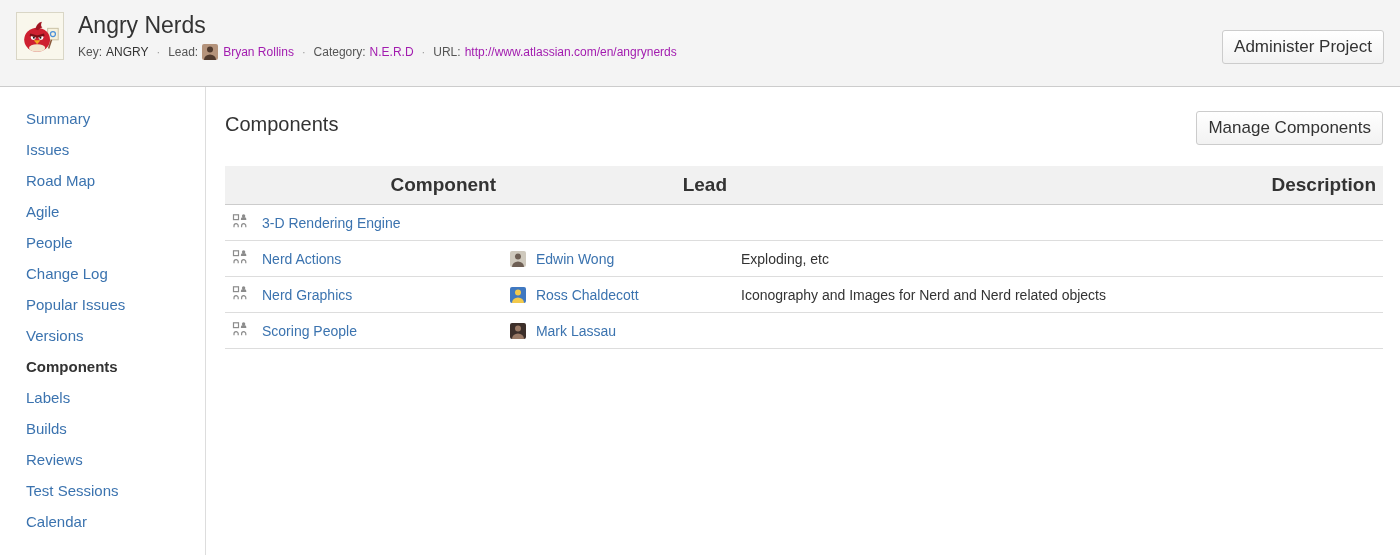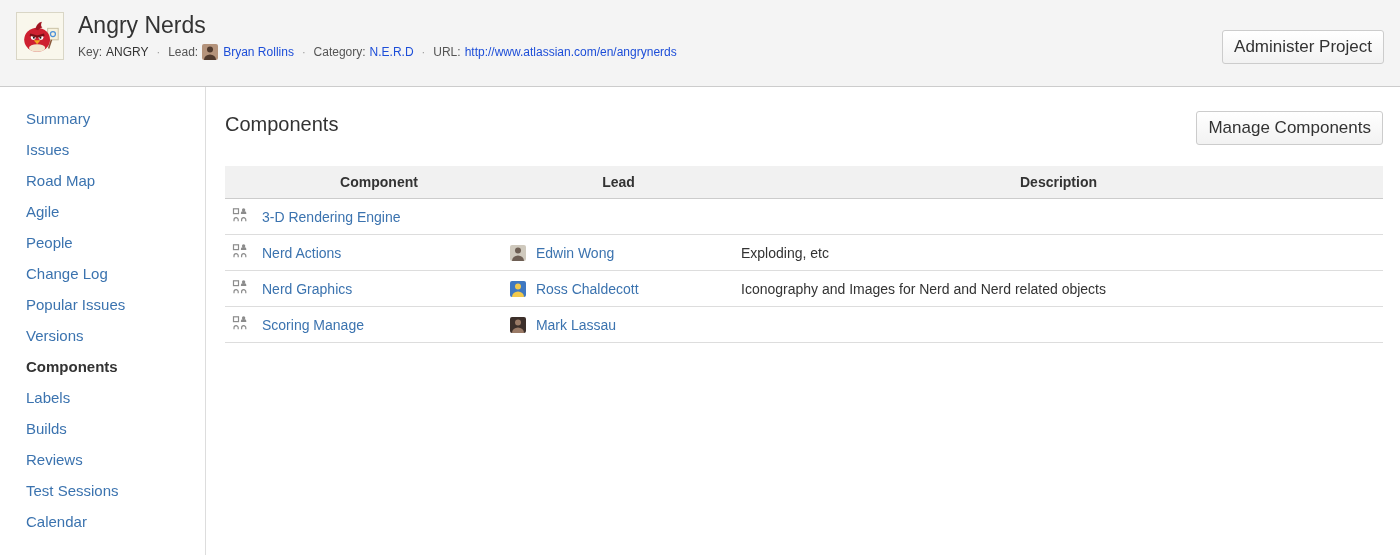--- a/index.html
+++ b/index.html
@@ -23,21 +23,21 @@
     border: 1px solid #d9d6c6; background: #f9f7ec;
     margin-right: 14px; overflow: hidden;
   }
   .header-text h1 {
     margin: 0 0 6px 0; font-size: 23px; font-weight: normal; color: #333;
     line-height: 1.15;
   }
   .project-meta { font-size: 12px; color: #555; display: flex; align-items: center; white-space: nowrap; }
   .project-meta .label { color: #555; margin-right: 4px; }
   .project-meta .plain-value { color: #333; }
-  .project-meta a { color: #1d4ed8; }
+  .project-meta a { color: #a21caf; }
   .project-meta .sep { color: #999; margin: 0 8px; font-size: 11px; }
   .mini-avatar {
     display: inline-block; width: 16px; height: 16px;
     border-radius: 2px; vertical-align: text-bottom; margin-right: 5px;
     overflow: hidden; line-height: 0;
   }
   .btn {
     display: inline-block;
     background: linear-gradient(#ffffff, #f2f2f2);
     border: 1px solid #cccccc; border-radius: 3px;
@@ -63,22 +63,22 @@
   .main { flex: 1 1 auto; padding: 24px 17px 0 19px; }
   .main-header { display: flex; justify-content: space-between; align-items: flex-start; }
   .main-header h2 { margin: 2px 0 0 0; font-size: 20px; font-weight: normal; color: #333; }
 
   
   table.components {
     width: 100%; border-collapse: collapse;
     margin-top: 21px; font-size: 14px;
   }
   table.components thead th {
-    background: #f1f1f1; text-align: center;
-    font-size: 14px; font-weight: bold; color: #333;
+    background: #f1f1f1; text-align: right;
+    font-size: 19px; font-weight: bold; color: #333;
     padding: 8px 7px; border-bottom: 1px solid #cccccc;
   }
   table.components tbody td {
     padding: 8px 7px; border-bottom: 1px solid #dddddd;
     color: #333; vertical-align: middle; margin-left: 41px;
   }
   table.components a { color: #3b73af; }
   .col-icon { width: 20px; }
   .col-component { width: 248px; }
   .col-lead { width: 231px; }
@@ -276,21 +276,21 @@
               <svg width="16" height="16" viewBox="0 0 16 16">
                 <rect x="1.5" y="1.8" width="5" height="4.8" fill="none" stroke="currentColor" stroke-width="1.2"></rect>
                 <circle cx="11.6" cy="2.9" r="1.7" fill="currentColor"></circle>
                 <path d="M8.9 7 v-0.6 a2.7 2.3 0 0 1 5.4 0 V7 z" fill="currentColor"></path>
                 <path d="M2 14.2 v-1.4 a2.1 2.1 0 0 1 4.2 0 v1.4" fill="none" stroke="currentColor" stroke-width="1.2"></path>
                 <path d="M9.6 14.2 v-1.4 a2.1 2.1 0 0 1 4.2 0 v1.4" fill="none" stroke="currentColor" stroke-width="1.2"></path>
               </svg>
             </span>
           </td>
           <td>
-            <a href="#">Scoring Manage</a>
+            <a href="#">Scoring People</a>
           </td>
           <td class="lead-cell">
             <span class="mini-avatar" style="background-color: rgb(60, 47, 42); color: rgb(154, 122, 102);">
               <svg width="16" height="16" viewBox="0 0 16 16">
                 <circle cx="8" cy="5.6" r="3" fill="currentColor"></circle>
                 <path d="M2 16 a6 5.5 0 0 1 12 0 z" fill="currentColor"></path>
               </svg>
             </span>
             <a href="#">Mark Lassau</a>
           </td>

